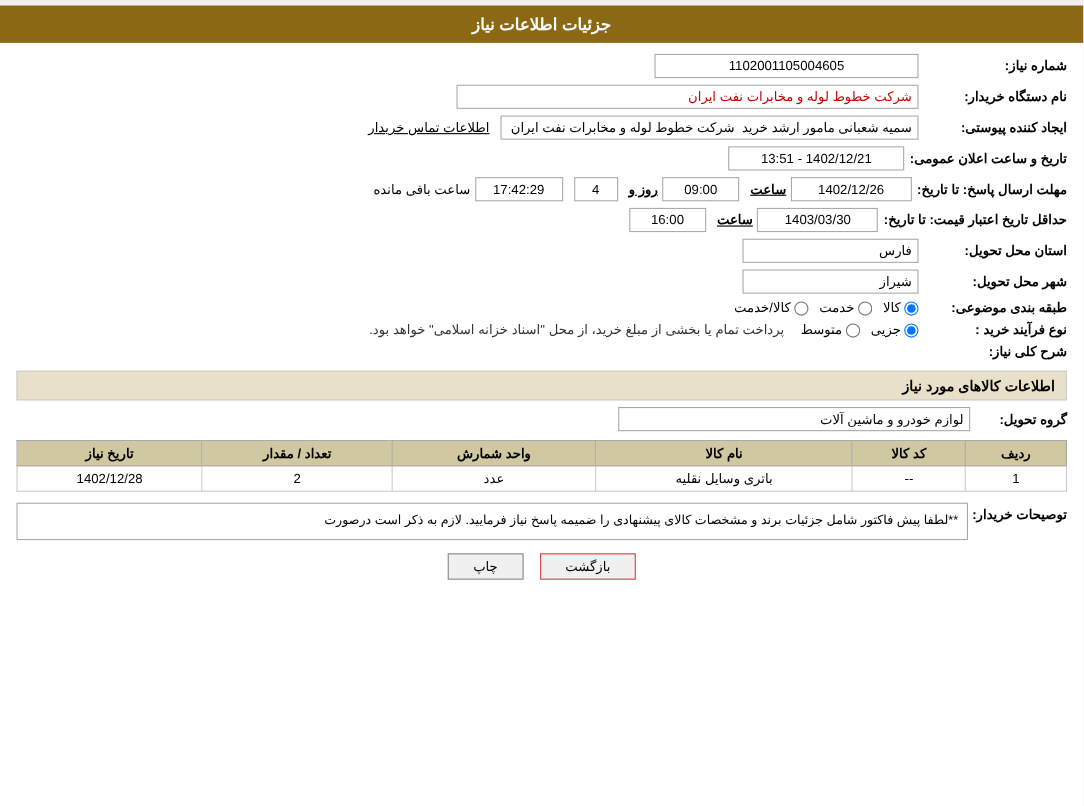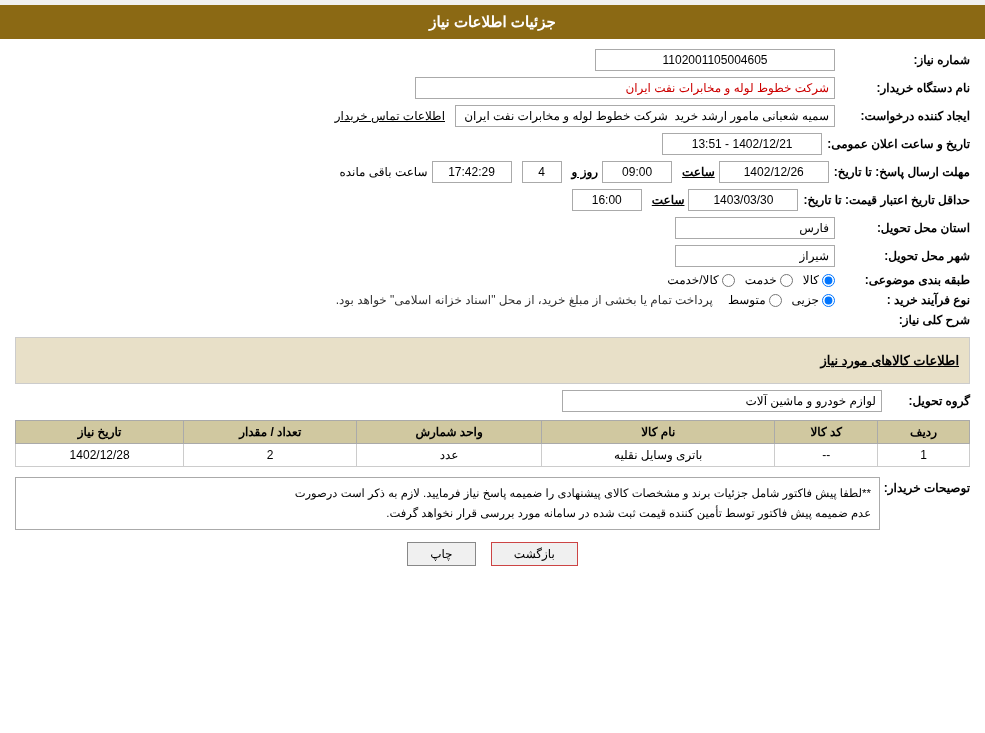--- a/index.html
+++ b/index.html
@@ -74,26 +74,25 @@
       text-align: right;
       font-size: 12px;
       direction: ltr;
     }
     .goods-section {
       margin-top: 10px;
     }
     .goods-title {
       background: #e8e0c8;
       border: 1px solid #ccc;
-      padding: 15px 10px;
+      padding: 5px 10px;
       font-weight: bold;
       font-size: 13px;
       text-align: right;
       margin-bottom: 6px;
-      text-decoration: underline;
     }
     .group-row {
       display: flex;
       align-items: center;
       margin-bottom: 8px;
     }
     .group-label {
       font-weight: bold;
       margin-left: 8px;
       min-width: 80px;
@@ -190,21 +189,21 @@
       <span class="label">شماره نیاز:</span>
       <input class="input-field input-wide" type="text" value="1102001105004605" readonly="" style="text-align: center;">
     </div>
 
     <div class="form-row">
       <span class="label">نام دستگاه خریدار:</span>
       <input class="input-field" type="text" value="شرکت خطوط لوله و مخابرات نفت ایران" readonly="" style="width: 420px; text-align: right; color: rgb(204, 0, 0);">
     </div>
 
     <div class="form-row">
-      <span class="label">ایجاد کننده درخواست:</span>
+      <span class="label">ایجاد کننده پیوستی:</span>
       <input class="input-field" type="text" value="سمیه شعبانی مامور ارشد خرید  شرکت خطوط لوله و مخابرات نفت ایران" readonly="" style="width: 380px; text-align: right;">
       <span style="margin-right:10px;"></span>
       <span class="link-blue">اطلاعات تماس خریدار</span>
     </div>
 
     <div class="form-row">
       <span class="label">تاریخ و ساعت اعلان عمومی:</span>
       <input class="input-field input-medium" type="text" value="1402/12/21 - 13:51" readonly="" style="text-align: center;">
     </div>
 
@@ -304,21 +303,20 @@
             <td>1402/12/28</td>
           </tr>
         </tbody>
       </table>
     </div>
 
     <div class="notes-row">
       <span class="notes-label">توصیحات خریدار:</span>
       <div class="notes-box" style="flex:1;">
         <div>**لطفا پیش فاکتور شامل جزئیات برند و مشخصات کالای پیشنهادی را ضمیمه پاسخ نیاز فرمایید. لازم به ذکر است درصورت</div>
-        <div>عدم ضمیمه پیش فاکتور توسط تأمین کننده قیمت ثبت شده در سامانه مورد بررسی قرار نخواهد گرفت.</div>
       </div>
     </div>
 
     <div class="btn-area">
       <button class="btn btn-back">بازگشت</button>
       <button class="btn btn-print">چاپ</button>
     </div>
   </div>
 </div>
 

